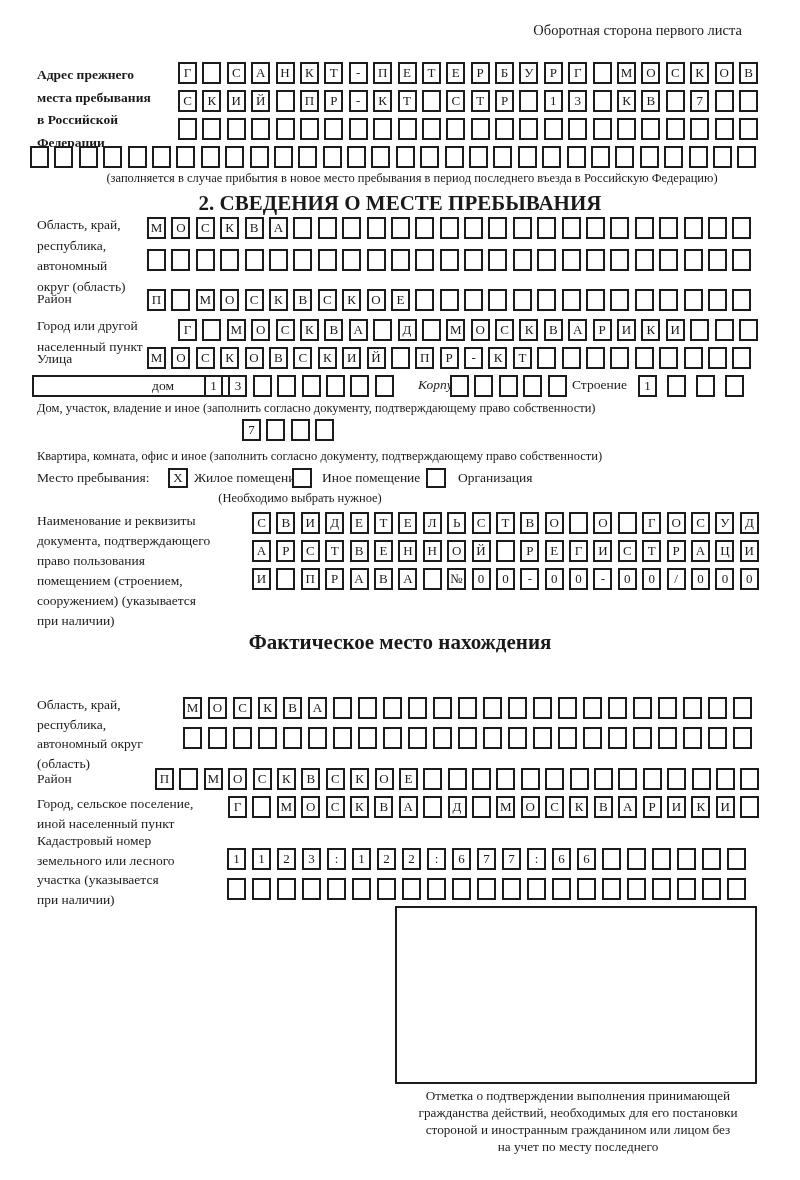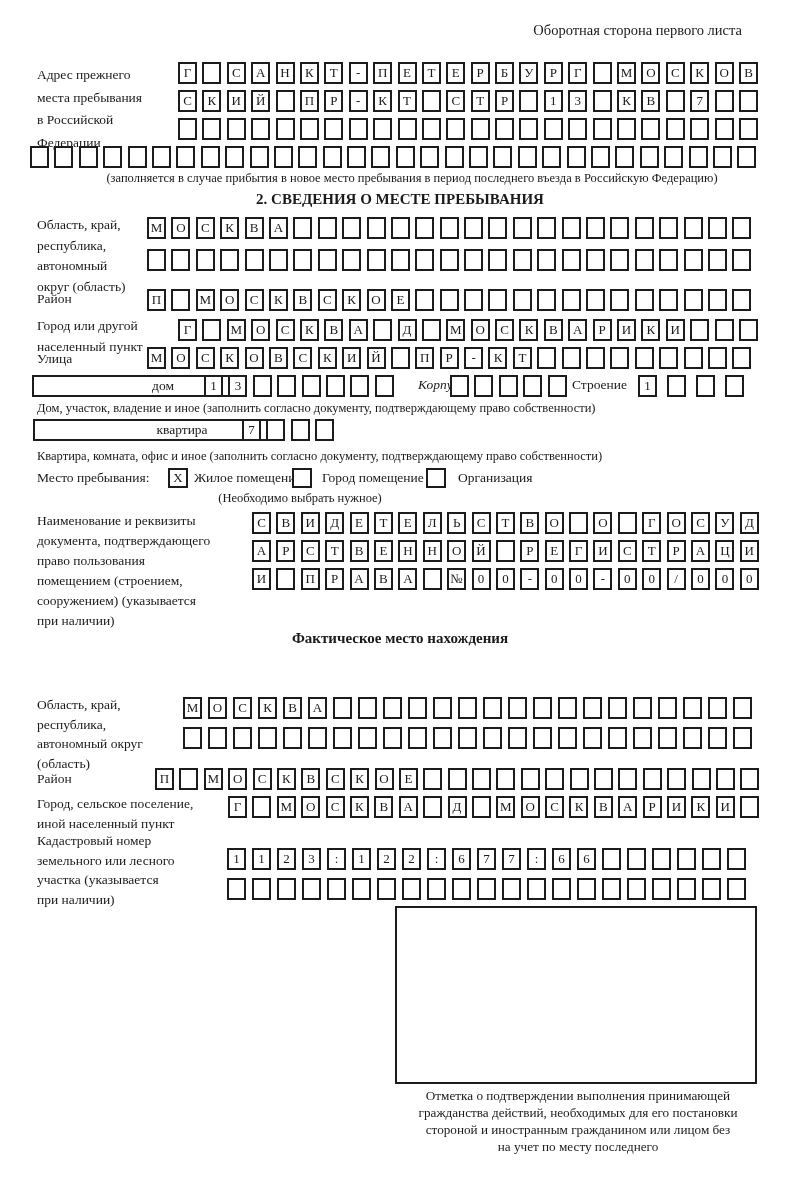--- a/index.html
+++ b/index.html
@@ -2,41 +2,41 @@
 <html><head>
 <meta charset="utf-8">
 <style>
   html,body{margin:0;padding:0;background:#fff;}
   .page{position:relative;width:800px;height:1180px;background:#fff;overflow:hidden;
         font-family:"Liberation Serif","DejaVu Serif",serif;color:#1a1a1a;}
   .hdr{position:absolute;top:22px;left:0;right:58px;text-align:right;font-size:14.5px;}
   .lbl{position:absolute;font-size:13.5px;}
   .note{position:absolute;font-size:12.5px;}
   .center{left:12px;width:800px;text-align:center;}
-  .title{position:absolute;left:0;width:800px;text-align:center;font-size:15px;font-weight:bold;}
+  .title{position:absolute;left:0;width:800px;text-align:center;font-size:21px;font-weight:bold;}
   .cellrow{position:absolute;display:flex;}
   .cell{flex:none;width:15px;height:18px;border:2px solid #1c1c1c;margin-right:5.4px;
         display:flex;align-items:center;justify-content:center;font-size:13px;background:#fff;}
   .p25 .cell{margin-right:6px;}
   .p29 .cell{margin-right:10px;}
   .widebox{position:absolute;border:2px solid #1c1c1c;height:18px;display:flex;
            align-items:center;justify-content:center;font-size:13.5px;background:#fff;padding-left:48px;}
   .checkbox{position:absolute;width:16px;height:16px;border:2px solid #1c1c1c;display:flex;
             align-items:center;justify-content:center;font-size:13px;background:#fff;}
   .stampbox{position:absolute;border:2px solid #1c1c1c;background:#fff;}
   .caption{position:absolute;text-align:center;font-size:13.2px;line-height:17px;}
 </style>
 </head>
 <body>
 
 <div class="page">
 
   <div class="hdr">Оборотная сторона первого листа</div>
 
-  <div class="lbl" style="left:37px;top:64px;line-height:22.5px;">
+  <div class="lbl" style="left:37px;top:64px;line-height:22.5px;font-weight:bold;">
       <div>Адрес прежнего</div>
       <div>места пребывания</div>
       <div>в Российской</div>
       <div>Федерации</div>
     </div>
   <div class="cellrow" style="left:178px;top:62px;">
       <span class="cell">Г</span>
       <span class="cell"></span>
       <span class="cell">С</span>
       <span class="cell">А</span>
@@ -320,34 +320,33 @@
     </div>
   <div class="lbl" style="left:572px;top:377px;">Строение</div>
   <div class="cellrow p29" style="left:638px;top:375px;">
       <span class="cell">1</span>
       <span class="cell"></span>
       <span class="cell"></span>
       <span class="cell"></span>
     </div>
   <div class="note" style="left:37px;top:401px;">Дом, участок, владение и иное (заполнить согласно документу, подтверждающему право собственности)</div>
 
-  <div class="widebox" style="left:33px;top:419px;width:198px;">квартира</div>
   <div class="cellrow" style="left:242px;top:419px;">
       <span class="cell">7</span>
       <span class="cell"></span>
       <span class="cell"></span>
       <span class="cell"></span>
     </div>
   <div class="note" style="left:37px;top:449px;">Квартира, комната, офис и иное (заполнить согласно документу, подтверждающему право собственности)</div>
 
   <div class="lbl" style="left:37px;top:470px;">Место пребывания:</div>
   <div class="checkbox" style="left:168px;top:468px;">X</div>
   <div class="lbl" style="left:194px;top:470px;">Жилое помещение</div>
   <div class="checkbox" style="left:292px;top:468px;"></div>
-  <div class="lbl" style="left:322px;top:470px;">Город помещение</div>
+  <div class="lbl" style="left:322px;top:470px;">Иное помещение</div>
   <div class="checkbox" style="left:426px;top:468px;"></div>
   <div class="lbl" style="left:458px;top:470px;">Организация</div>
   <div class="note" style="left:130px;top:491px;width:340px;text-align:center;">(Необходимо выбрать нужное)</div>
 
   <div class="lbl" style="left:37px;top:511px;line-height:20px;">
       <div>Наименование и реквизиты</div>
       <div>документа, подтверждающего</div>
       <div>право пользования</div>
       <div>помещением (строением,</div>
       <div>сооружением) (указывается</div>

